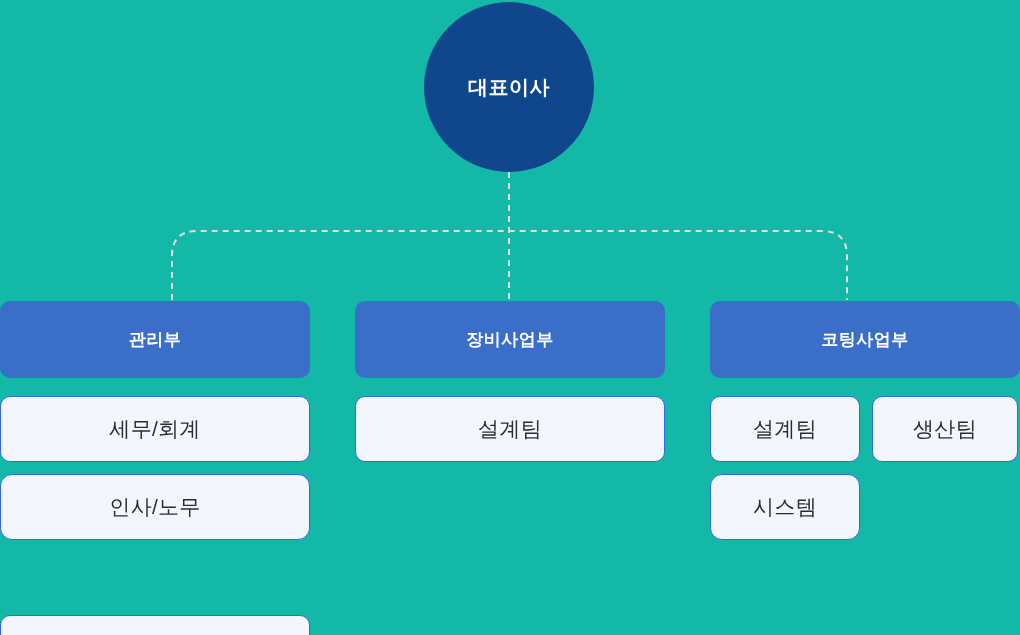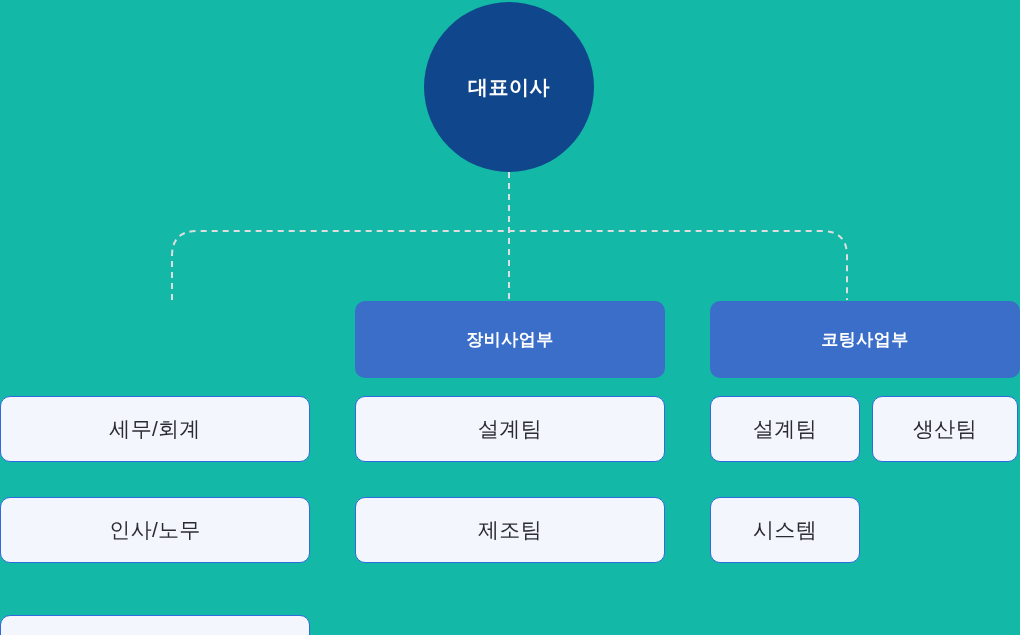--- a/index.html
+++ b/index.html
@@ -64,62 +64,62 @@
     justify-content: center;
     color: #2B2B33;
     font-size: 21px;
     font-weight: 500;
     letter-spacing: 0.3px;
   }
   .col1 { left: 0; width: 310px; }
   .col2 { left: 355px; width: 310px; }
   .col3 { left: 710px; width: 310px; }
   .row1 { top: 396px; }
-  .row2 { top: 497px; }
+  .row2 { top: 474px; border-radius: 12px; }
   .row3 { top: 567px; margin-top: 48px; }
   .half-left  { left: 710px; width: 150px; }
   .half-right { left: 872px; width: 146px; }
 </style>
 </head>
 <body>
 
 <div class="canvas">
 
   <svg class="connectors" viewBox="0 0 1020 635" xmlns="http://www.w3.org/2000/svg" aria-hidden="true">
     <path d="M509 172 L509 300" fill="none" stroke="#DEDEDE" stroke-width="2" stroke-dasharray="6 5"></path>
     <path d="M172 300 L172 256 Q172 231 197 231 L822 231 Q847 231 847 256 L847 300" fill="none" stroke="#DEDEDE" stroke-width="2" stroke-dasharray="6 5"></path>
   </svg>
 
   <div class="root-circle">
     <span>대표이사</span>
   </div>
 
+  <div class="dept-header col1">
+    <span>관리부</span>
+  </div>
   <div class="dept-header col3">
     <span>코팅사업부</span>
   </div>
   <div class="dept-header col2">
     <span>장비사업부</span>
   </div>
 
   <div class="team-box col1 row1">
     <span>세무/회계</span>
   </div>
   <div class="team-box col1 row2">
     <span>인사/노무</span>
   </div>
   <div class="team-box col1 row3">
     <span>구매</span>
   </div>
 
   <div class="team-box col2 row1">
     <span>설계팀</span>
   </div>
-  <div class="team-box col2 row2">
-    <span>제조팀</span>
-  </div>
 
   <div class="team-box half-left row1">
     <span>설계팀</span>
   </div>
   <div class="team-box half-left row2">
     <span>시스템</span>
   </div>
   <div class="team-box half-right row1">
     <span>생산팀</span>
   </div>

